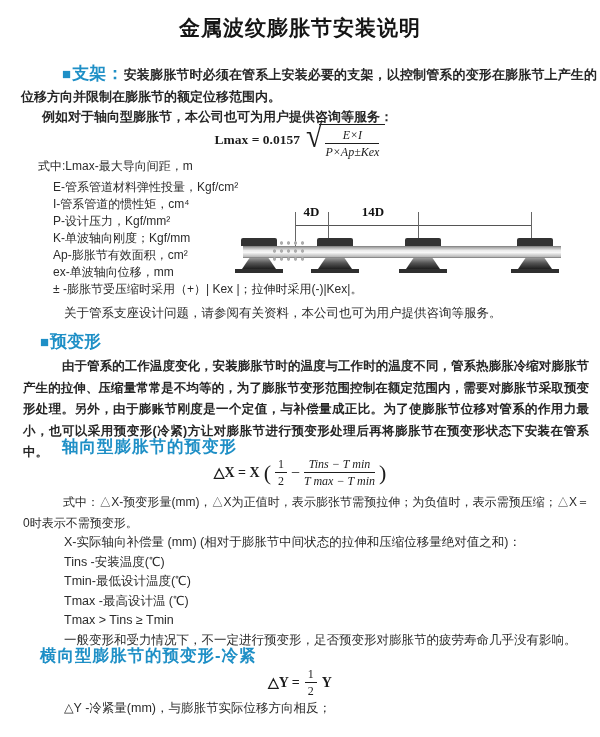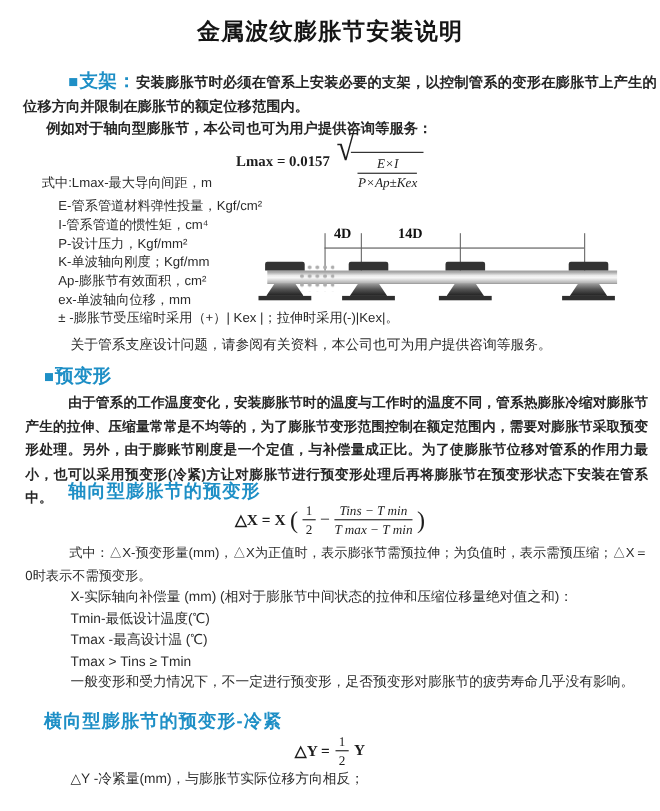--- a/index.html
+++ b/index.html
@@ -18,21 +18,21 @@
     line-height:22px; text-indent:41px; text-align:justify; color:#262626; }
   .para-support .sec-head { font-size:17px; }
   .example-line { top:108px; left:42px; font-size:13px; font-weight:bold; color:#262626; }
 
   
   .formula-row { left:0; width:600px; text-align:center;
     font-family:"Liberation Serif", serif; color:#1d1d1d; }
   .f-bold { font-weight:bold; font-size:13.5px; }
   .sqrt { display:inline-flex; align-items:flex-start; margin-left:6px; vertical-align:middle; }
   .sqrt-sym { font-size:30px; line-height:0.95; font-weight:400; margin-right:-3px; transform:scaleY(1.12); transform-origin:top; }
-  .sqrt-content { border-top:1.6px solid #1d1d1d; padding:3px 6px 0 6px; margin-top:18px; }
+  .sqrt-content { border-top:1.6px solid #1d1d1d; padding:3px 6px 0 6px; margin-top:4px; }
   .frac { display:inline-block; text-align:center; font-family:"Liberation Serif", serif;
     font-size:12px; line-height:1.2; vertical-align:middle; }
   .frac .top { display:block; border-bottom:1.2px solid #1d1d1d; padding:0 3px 1px; }
   .frac .bot { display:block; padding-top:1px; }
   .it { font-style:italic; }
   .formula-lmax { top:120px; }
   .formula-axial { top:457px; }
   .formula-axial .fx { display:inline-flex; align-items:center; gap:4px; }
   .paren { font-size:22px; font-weight:400; line-height:1; }
   .formula-lateral { top:667px; }
@@ -159,20 +159,21 @@
           <span class="bot">T max − T min</span>
         </span>
         <span class="paren">)</span>
     </span>
   </div>
 
   <p class="abs para-desc">式中：△X-预变形量(mm)，△X为正值时，表示膨张节需预拉伸；为负值时，表示需预压缩；△X＝0时表示不需预变形。</p>
 
   <div class="abs axial-list">
     <div>X-实际轴向补偿量 (mm) (相对于膨胀节中间状态的拉伸和压缩位移量绝对值之和)：</div>
+    <div>Tins -安装温度(℃)</div>
     <div>Tmin-最低设计温度(℃)</div>
     <div>Tmax -最高设计温 (℃)</div>
     <div>Tmax &gt; Tins ≥ Tmin</div>
     <div>一般变形和受力情况下，不一定进行预变形，足否预变形对膨胀节的疲劳寿命几乎没有影响。</div>
   </div>
 
   <h2 class="abs subtitle subtitle-lateral">横向型膨胀节的预变形-冷紧</h2>
 
   <div class="abs formula-row formula-lateral">
     <span class="fx">

